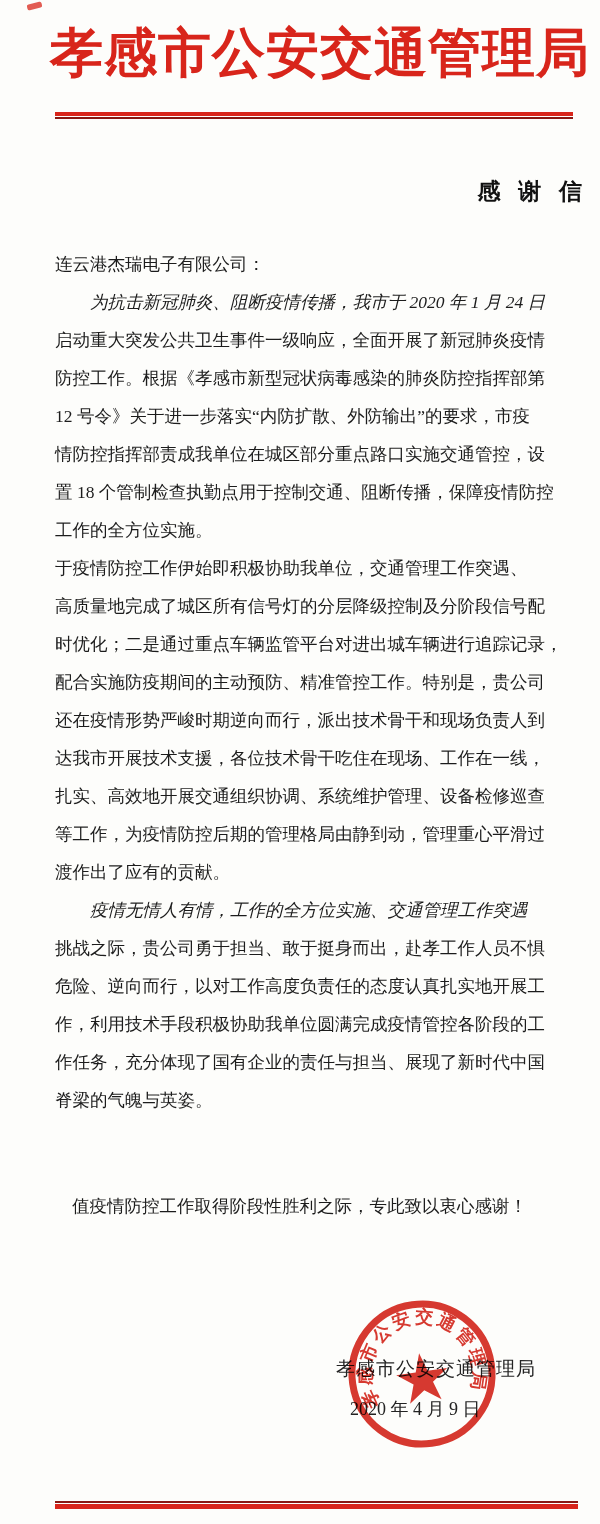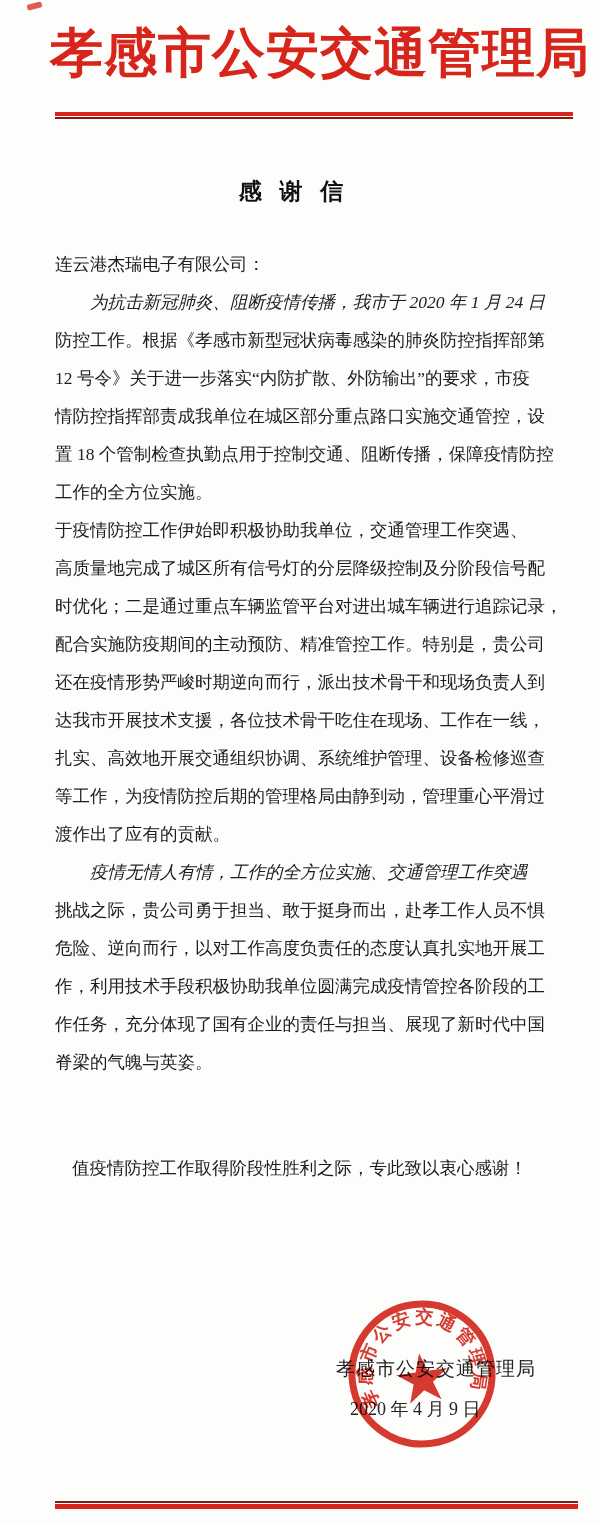--- a/index.html
+++ b/index.html
@@ -34,21 +34,21 @@
   .rule-top .thick{height:4px;background:var(--accent);}
   .rule-top .gap{height:1px;}
   .rule-top .thin{height:2px;background:var(--ruledark);}
   .rule-bottom{position:absolute;top:1501px;left:55px;width:523px;}
   .rule-bottom .thin{height:2px;background:var(--ruledark);}
   .rule-bottom .gap{height:1px;}
   .rule-bottom .thick{height:5px;background:var(--accent);}
   
   .letter-title{
     position:absolute;top:176px;left:0;right:12px;
-    text-align:center;
+    text-align:right;
     font-size:23px;font-weight:bold;
     letter-spacing:6px;
     color:#111;
   }
   
   .body{
     position:absolute;top:245px;left:55px;width:500px;
     font-size:17.5px;line-height:38px;
     color:var(--ink);
   }
@@ -88,20 +88,21 @@
     <div class="thin"></div>
   </div>
 
   <div class="letter-title">感 谢 信</div>
 
   <div class="body">
     <div class="line">连云港杰瑞电子有限公司：</div>
     <div>
         <div>
           <div class="line indent">为抗击新冠肺炎、阻断疫情传播，我市于 2020 年 1 月 24 日</div>
+          <div class="line">启动重大突发公共卫生事件一级响应，全面开展了新冠肺炎疫情</div>
           <div class="line">防控工作。根据《孝感市新型冠状病毒感染的肺炎防控指挥部第</div>
           <div class="line">12 号令》关于进一步落实“内防扩散、外防输出”的要求，市疫</div>
           <div class="line">情防控指挥部责成我单位在城区部分重点路口实施交通管控，设</div>
           <div class="line">置 18 个管制检查执勤点用于控制交通、阻断传播，保障疫情防控</div>
           <div class="line">工作的全方位实施。</div>
         </div>
         <div>
           <div class="line">于疫情防控工作伊始即积极协助我单位，交通管理工作突遇、</div>
           <div class="line">高质量地完成了城区所有信号灯的分层降级控制及分阶段信号配</div>
           <div class="line">时优化；二是通过重点车辆监管平台对进出城车辆进行追踪记录，</div>

